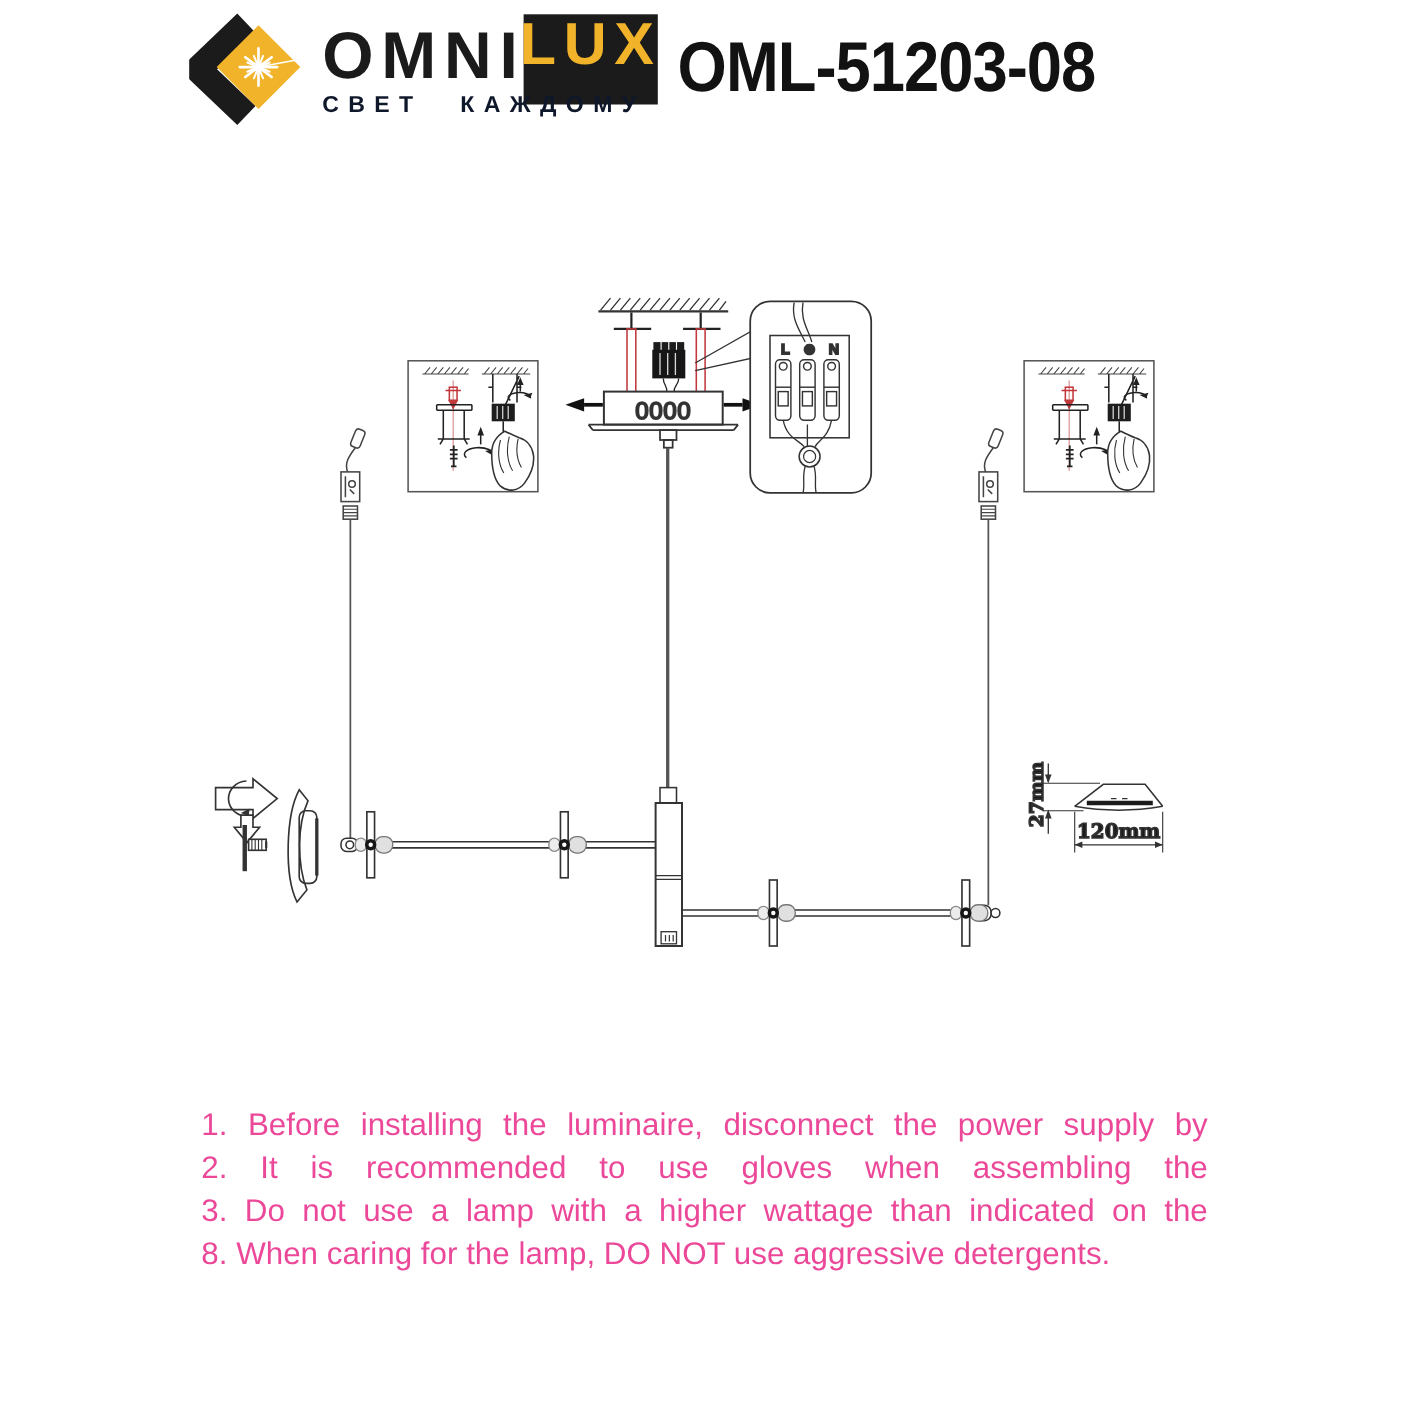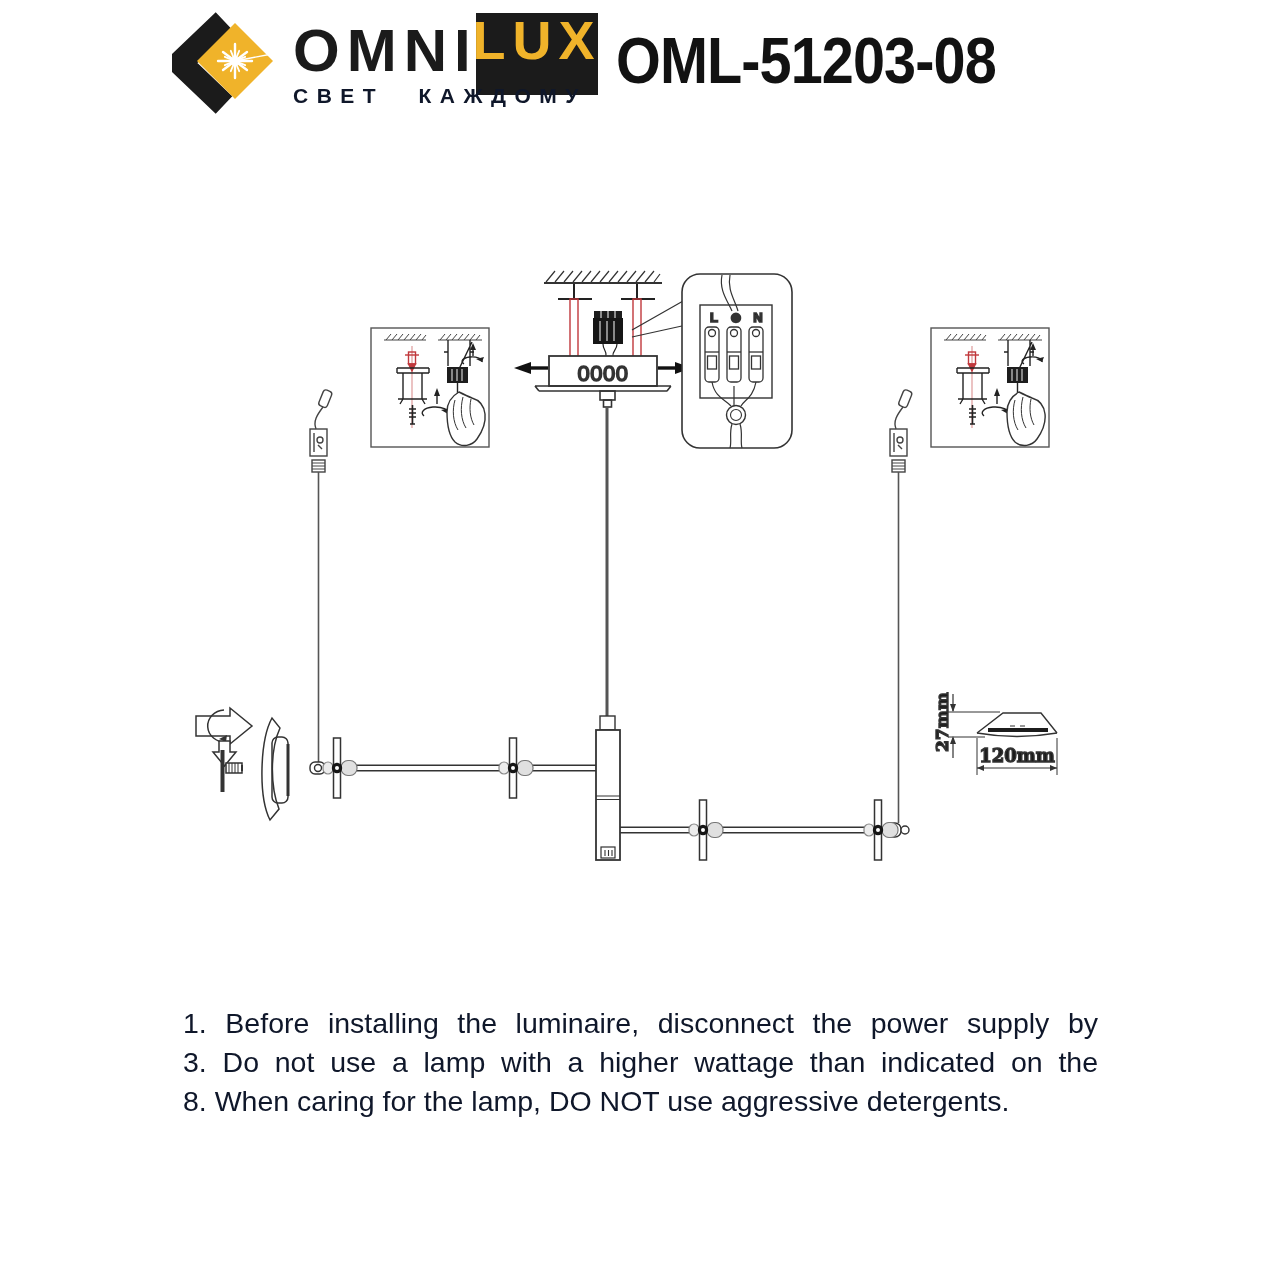--- a/index.html
+++ b/index.html
@@ -14,21 +14,21 @@
   .lux-badge span{color:#f0b32a;font-size:54px;font-weight:bold;letter-spacing:7px;line-height:1;}
   .tagline{position:absolute;left:293px;top:84px;width:300px;font-size:21px;font-weight:bold;
            letter-spacing:8.5px;word-spacing:20px;color:#0f172a;white-space:nowrap;}
   .model-number{position:absolute;left:616px;top:24px;font-size:64px;font-weight:bold;
                 color:#121212;letter-spacing:-1px;transform:scaleX(.9);transform-origin:left top;
                 white-space:nowrap;}
   
   .diagram{position:absolute;left:0;top:0;width:1280px;height:1280px;}
   
   .instructions{position:absolute;left:183px;top:1004px;width:915px;font-size:28.5px;
-                line-height:39px;color:#0f172a;}
+                line-height:39px;color:#ec4899;}
   .instr-line{margin:0;}
   .just{text-align:justify;text-align-last:justify;}
   svg text{font-family:"Liberation Sans",sans-serif;}
   text.dim{font-family:"DejaVu Serif",serif;font-weight:bold;}
 </style>
 </head>
 <body>
 
 <div class="page">
 
@@ -246,17 +246,18 @@
       <path d="M977,768 H1057" stroke-width="1.2"></path>
       <polygon points="984,765 977,768 984,771" fill="#333" stroke="none"></polygon>
       <polygon points="1050,765 1057,768 1050,771" fill="#333" stroke="none"></polygon>
       <text class="dim" transform="translate(948,752) rotate(-90)" font-size="17" fill="#1c1c1c">27mm</text>
       <text class="dim" x="1017" y="762" text-anchor="middle" font-size="18" fill="#1c1c1c">120mm</text>
     </g>
   </svg>
 
   <div class="instructions">
     <p class="instr-line just">1. Before installing the luminaire, disconnect the power supply by</p>
+    <p class="instr-line just">2. It is recommended to use gloves when assembling the</p>
     <p class="instr-line just">3. Do not use a lamp with a higher wattage than indicated on the</p>
     <p class="instr-line">8. When caring for the lamp, DO NOT use aggressive detergents.</p>
   </div>
 
 </div>
 
 </body></html>

